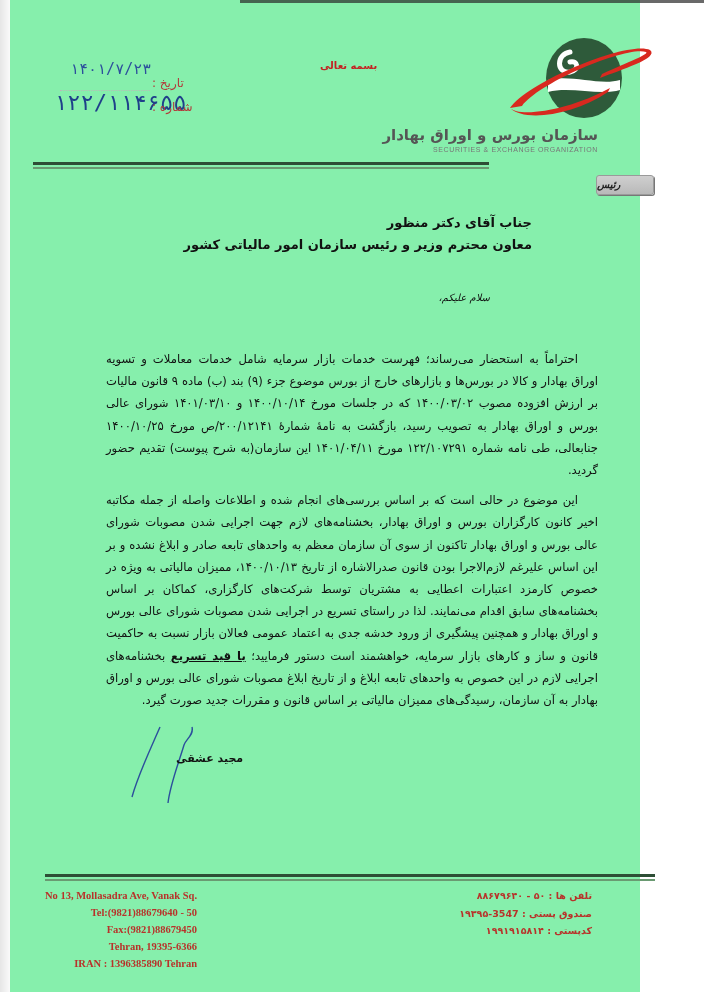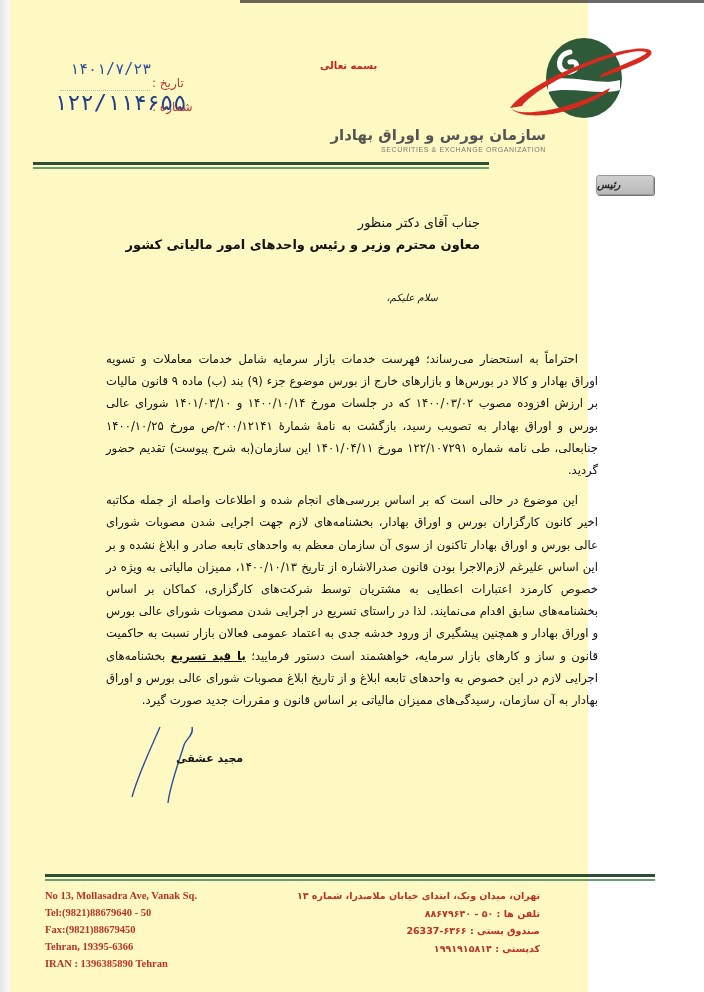--- a/index.html
+++ b/index.html
@@ -1,19 +1,19 @@
 <!DOCTYPE html>
 <html><head>
   <meta charset="utf-8">
   <style>
     * { box-sizing: border-box; margin: 0; padding: 0; }
     html, body { width: 704px; height: 992px; background: #ffffff; overflow: hidden; }
     body { position: relative; font-family: "DejaVu Sans", sans-serif; color: #111; }
 
-    .page { position: absolute; left: 0; top: 0; width: 588px; height: 992px; background: #fef9c3; }
+    .page { position: absolute; left: 0; top: 0; width: 640px; height: 992px; background: #86efac; }
     .left-edge { position: absolute; left: 0; top: 0; width: 10px; height: 992px;
       background: linear-gradient(to right, #e6e6e6, #fafafa); }
     .top-edge { position: absolute; left: 240px; top: 0; width: 464px; height: 3px; background: #2a2a2a; opacity: .7; }
 
     
     .meta { position: absolute; left: 60px; top: 60px; width: 200px; height: 60px; }
     .meta .date-val { position: absolute; left: 10px; top: 0px; font-family: "DejaVu Sans Mono", monospace;
       color: #2c4f9c; font-size: 15px; letter-spacing: 1px; direction: rtl; }
     .meta .date-label { position: absolute; left: 92px; top: 16px; color: #b23a3a; font-size: 12px; direction: rtl; }
     .meta .date-line { position: absolute; left: 0; top: 30px; width: 90px; border-bottom: 1px dotted #b9b9b9; }
@@ -33,39 +33,39 @@
     .header-rule { width: 456px; left: 33px; }
 
     
     .stamp { position: absolute; left: 596px; top: 175px; width: 58px; height: 20px;
       background: linear-gradient(#cfcfcf, #b9b9b9); border: 1px solid #9a9a9a; border-radius: 3px;
       box-shadow: 1px 1px 0 #777; text-align: left; font-size: 10px; font-weight: bold; font-style: italic;
       color: #222; line-height: 18px; direction: rtl; }
 
     
     .addressee { position: absolute; right: 108px; top: 212px; direction: rtl; text-align: right; width: 500px; }
-    .addressee .name { font-weight: normal; font-size: 13px; color: #111; line-height: 22px; }
+    .addressee .name { font-weight: bold; font-size: 13px; color: #111; line-height: 22px; }
     .addressee .title { font-weight: bold; font-size: 13px; color: #111; line-height: 22px; }
 
     .greeting { position: absolute; right: 150px; top: 292px; font-size: 10px; font-style: italic; font-family: "DejaVu Serif", serif; direction: rtl; color: #111; }
 
     
     .body { position: absolute; left: 98px; top: 340px; width: 508px; direction: rtl; text-align: justify;
       font-size: 11.6px; line-height: 22.2px; color: #111; }
     .body p { text-indent: 20px; margin: 8px; text-align-last: right; }
     .body .emph { font-weight: bold; text-decoration: underline; }
 
     
     .signature { position: absolute; left: 120px; top: 725px; width: 80px; height: 80px; }
     .sig-name { position: absolute; left: 128px; top: 752px; font-weight: bold; font-size: 11px; direction: rtl; color: #111; margin-left: 48px; }
 
     
     .footer-rule { position: absolute; left: 45px; top: 874px; width: 610px; }
     .footer-en { position: absolute; left: 45px; top: 887px; font-family: "Liberation Serif", serif; font-weight: bold;
-      color: #b8322a; font-size: 10.5px; line-height: 17px; }
+      color: #b8322a; font-size: 10.5px; line-height: 17px; text-align: right; }
     .footer-fa { position: absolute; right: 48px; top: 887px; direction: rtl; text-align: right; font-weight: bold;
       color: #b8322a; font-size: 9.5px; line-height: 17.5px; }
   </style>
 </head>
 <body>
 
 <div class="page">
   <div class="left-edge"></div>
   <div class="top-edge"></div>
 
@@ -93,21 +93,21 @@
     <div class="a"></div>
     <div class="b"></div>
   </div>
 
   <div style="position:absolute; left:33px; top:162px; width:456px;"></div>
 
   <div class="stamp">رئیس</div>
 
   <div class="addressee">
     <div class="name">جناب آقای دکتر منظور</div>
-    <div class="title">معاون محترم وزیر و رئیس واحدهای امور مالیاتی کشور</div>
+    <div class="title">معاون محترم وزیر و رئیس سازمان امور مالیاتی کشور</div>
   </div>
 
   <div class="greeting">سلام علیکم،</div>
 
   <div class="body">
     <p>احتراماً به استحضار می‌رساند؛ فهرست خدمات بازار سرمایه شامل خدمات معاملات و تسویه اوراق بهادار و کالا در بورس‌ها و بازارهای خارج از بورس موضوع جزء (۹) بند (ب) ماده ۹ قانون مالیات بر ارزش افزوده مصوب ۱۴۰۰/۰۳/۰۲ که در جلسات مورخ ۱۴۰۰/۱۰/۱۴ و ۱۴۰۱/۰۳/۱۰ شورای عالی بورس و اوراق بهادار به تصویب رسید، بازگشت به نامهٔ شمارهٔ ۲۰۰/۱۲۱۴۱/ص مورخ ۱۴۰۰/۱۰/۲۵ جنابعالی، طی نامه شماره ۱۲۲/۱۰۷۲۹۱ مورخ ۱۴۰۱/۰۴/۱۱ این سازمان(به شرح پیوست) تقدیم حضور گردید.</p>
     <p><span>این موضوع در حالی است که بر اساس بررسی‌های انجام شده و اطلاعات واصله از جمله مکاتبه اخیر کانون کارگزاران بورس و اوراق بهادار، بخشنامه‌های لازم جهت اجرایی شدن مصوبات شورای عالی بورس و اوراق بهادار تاکنون از سوی آن سازمان معظم به واحدهای تابعه صادر و ابلاغ نشده و بر این اساس علیرغم لازم‌الاجرا بودن قانون صدرالاشاره از تاریخ ۱۴۰۰/۱۰/۱۳، ممیزان مالیاتی به ویژه در خصوص کارمزد اعتبارات اعطایی به مشتریان توسط شرکت‌های کارگزاری، کماکان بر اساس بخشنامه‌های سابق اقدام می‌نمایند. لذا در راستای تسریع در اجرایی شدن مصوبات شورای عالی بورس و اوراق بهادار و همچنین پیشگیری از ورود خدشه جدی به اعتماد عمومی فعالان بازار نسبت به حاکمیت قانون و ساز و کارهای بازار سرمایه، خواهشمند است دستور فرمایید؛ </span><span class="emph">با قید تسریع</span><span> بخشنامه‌های اجرایی لازم در این خصوص به واحدهای تابعه ابلاغ و از تاریخ ابلاغ مصوبات شورای عالی بورس و اوراق بهادار به آن سازمان، رسیدگی‌های ممیزان مالیاتی بر اساس قانون و مقررات جدید صورت گیرد.</span></p>
   </div>
 
   <svg class="signature" viewBox="0 0 80 80">
@@ -121,18 +121,17 @@
     <div class="b"></div>
   </div>
   <div class="footer-en">
     <div>No 13, Mollasadra Ave, Vanak Sq.</div>
     <div>Tel:(9821)88679640 - 50</div>
     <div>Fax:(9821)88679450</div>
     <div>Tehran, 19395-6366</div>
     <div>IRAN : 1396385890 Tehran</div>
   </div>
   <div class="footer-fa">
-    <div>تهران، میدان ونک، ابتدای خیابان ملاصدرا، شماره ۱۳</div>
     <div>تلفن ها : ۵۰ - ۸۸۶۷۹۶۴۰</div>
-    <div>صندوق پستی : ۶۳۶۶-26337</div>
+    <div>صندوق پستی : 3547-۱۹۳۹۵</div>
     <div>کدپستی : ۱۹۹۱۹۱۵۸۱۴</div>
   </div>
 </div>
 
 </body></html>

